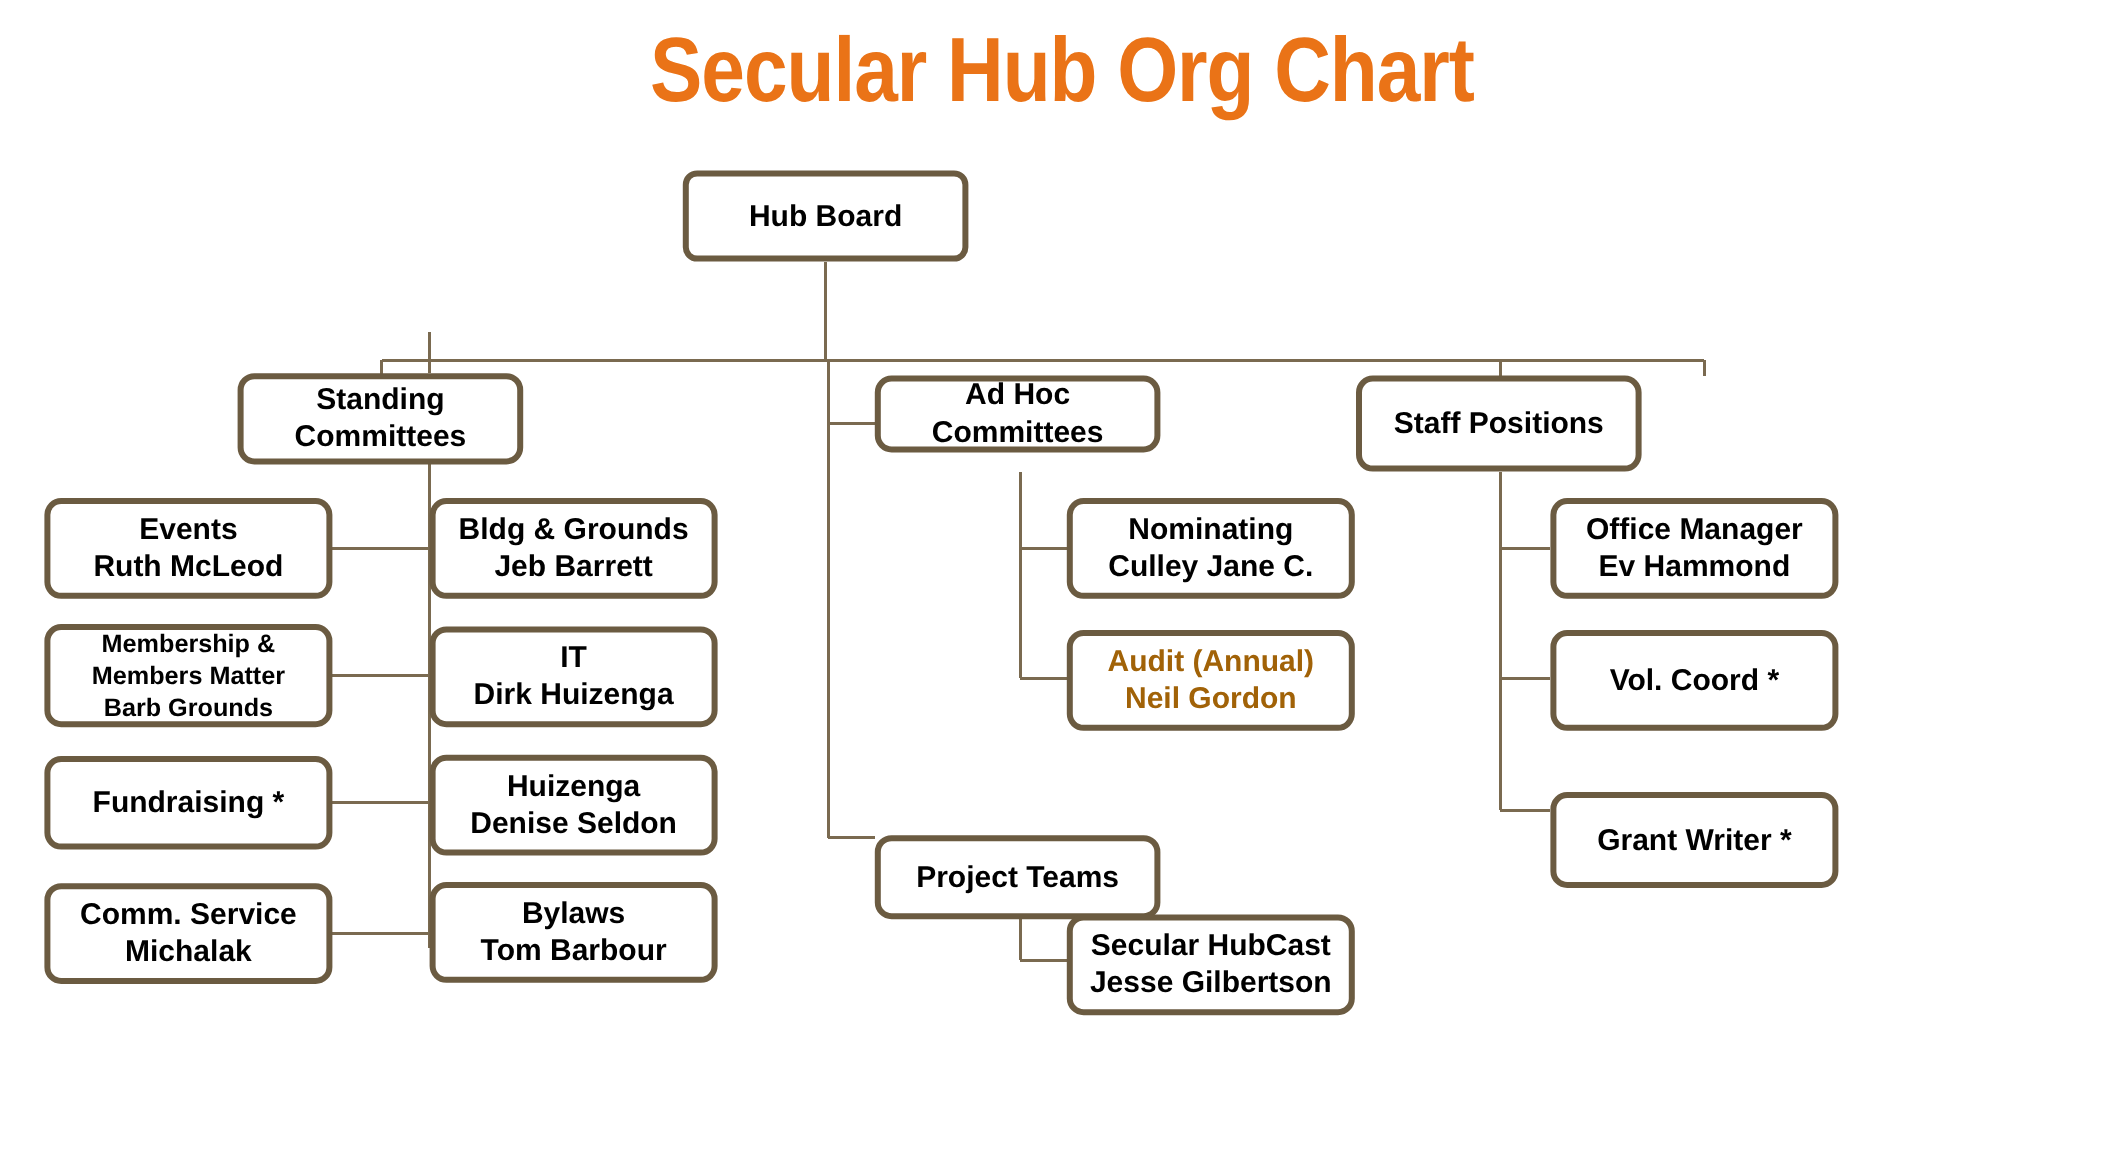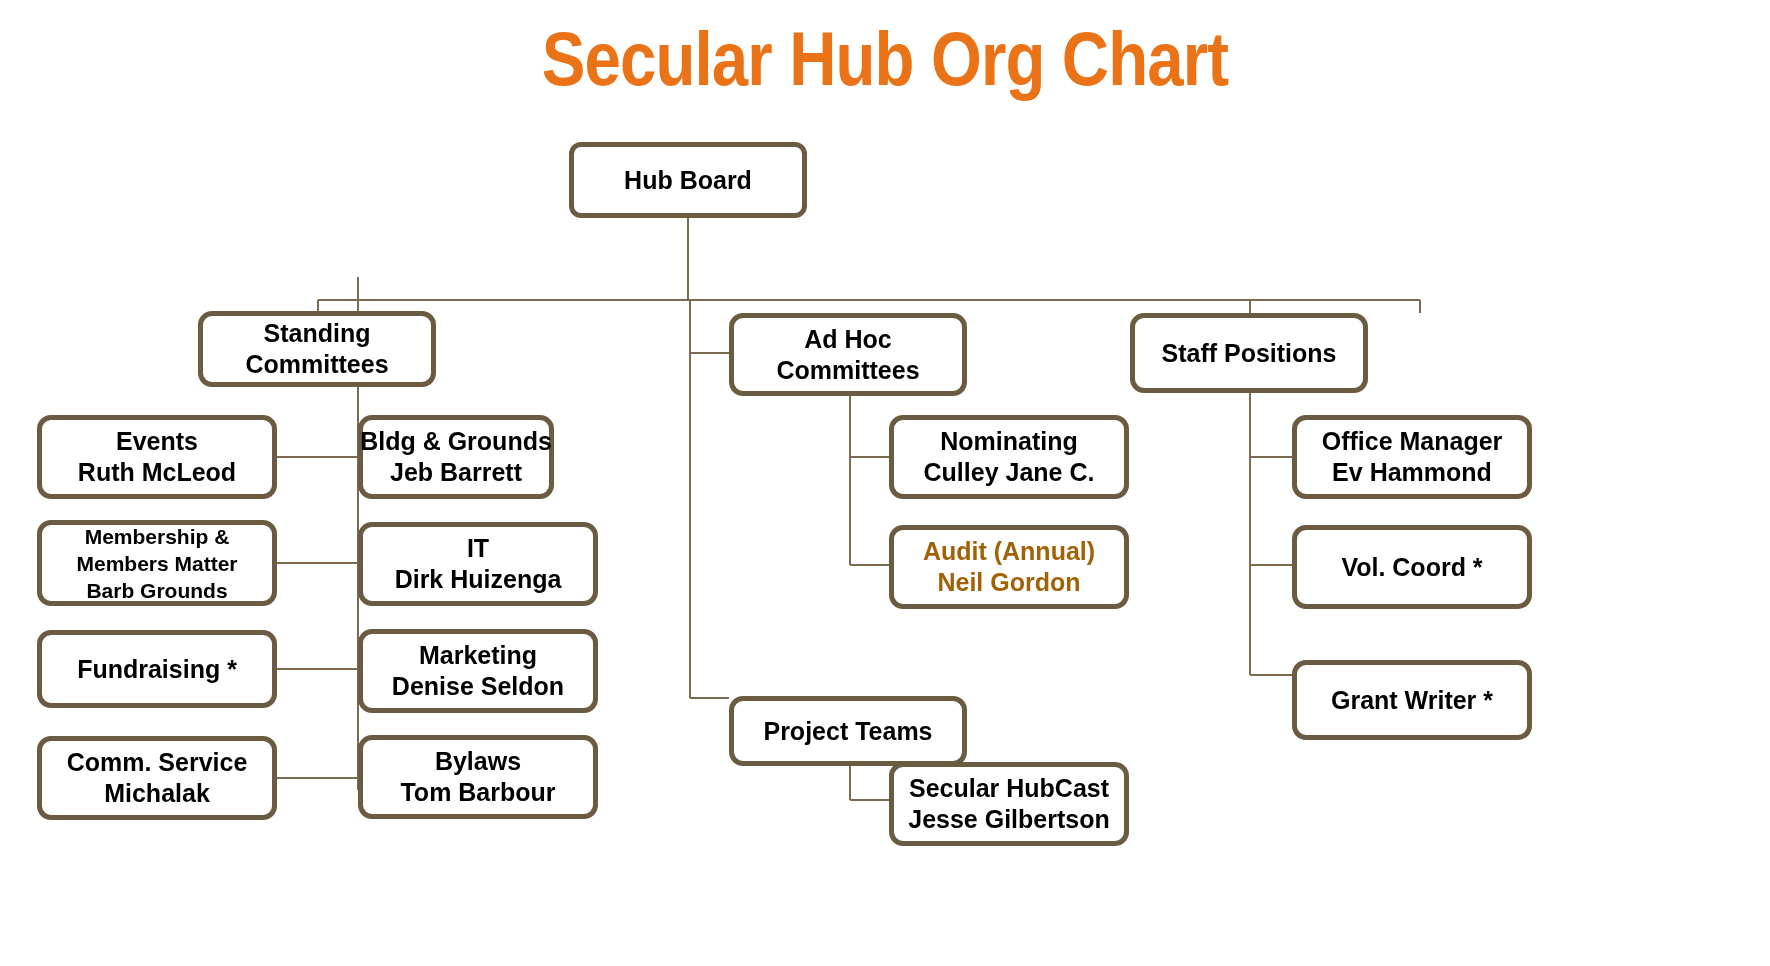--- a/index.html
+++ b/index.html
@@ -122,21 +122,21 @@
     </g>
   </svg>
 
   <div class="node root" id="n-hub-board" style="left: 569px; top: 142px; width: 238px; height: 76px; border-color: rgb(107, 91, 65); background: rgb(255, 255, 255); color: rgb(0, 0, 0);">
       <span class="ln">Hub Board</span>
     </div>
   <div class="node" id="n-standing" style="left: 198px; top: 311px; width: 238px; height: 76px; border-color: rgb(107, 91, 65); background: rgb(255, 255, 255); color: rgb(0, 0, 0);">
       <span class="ln">Standing</span>
       <span class="ln">Committees</span>
     </div>
-  <div class="node" id="n-adhoc" style="left: 729px; top: 313px; width: 238px; height: 83px; border-color: rgb(107, 91, 65); background: rgb(255, 255, 255); color: rgb(0, 0, 0);">
+  <div class="node" id="n-adhoc" style="left: 729px; top: 313px; width: 238px; height: 64px; border-color: rgb(107, 91, 65); background: rgb(255, 255, 255); color: rgb(0, 0, 0);">
       <span class="ln">Ad Hoc</span>
       <span class="ln">Committees</span>
     </div>
   <div class="node" id="n-staff" style="left: 1130px; top: 313px; width: 238px; height: 80px; border-color: rgb(107, 91, 65); background: rgb(255, 255, 255); color: rgb(0, 0, 0);">
       <span class="ln">Staff Positions</span>
     </div>
   <div class="node" id="n-project-teams" style="left: 729px; top: 664px; width: 238px; height: 70px; border-color: rgb(107, 91, 65); background: rgb(255, 255, 255); color: rgb(0, 0, 0); margin-top: 32px;">
       <span class="ln">Project Teams</span>
     </div>
 
@@ -150,30 +150,30 @@
       <span class="ln">Barb Grounds</span>
     </div>
   <div class="node" id="n-fundraising" style="left: 37px; top: 630px; width: 240px; height: 78px; border-color: rgb(107, 91, 65); background: rgb(255, 255, 255); color: rgb(0, 0, 0);">
       <span class="ln">Fundraising *</span>
     </div>
   <div class="node" id="n-comm-service" style="left: 37px; top: 736px; width: 240px; height: 84px; border-color: rgb(107, 91, 65); background: rgb(255, 255, 255); color: rgb(0, 0, 0);">
       <span class="ln">Comm. Service</span>
       <span class="ln">Michalak</span>
     </div>
 
-  <div class="node" id="n-bldg-grounds" style="left: 358px; top: 415px; width: 196px; height: 84px; border-color: rgb(107, 91, 65); background: rgb(255, 255, 255); color: rgb(0, 0, 0);">
+  <div class="node" id="n-bldg-grounds" style="left: 358px; top: 415px; width: 240px; height: 84px; border-color: rgb(107, 91, 65); background: rgb(255, 255, 255); color: rgb(0, 0, 0);">
       <span class="ln">Bldg &amp; Grounds</span>
       <span class="ln">Jeb Barrett</span>
     </div>
   <div class="node" id="n-it" style="left: 358px; top: 522px; width: 240px; height: 84px; border-color: rgb(107, 91, 65); background: rgb(255, 255, 255); color: rgb(0, 0, 0);">
       <span class="ln">IT</span>
       <span class="ln">Dirk Huizenga</span>
     </div>
   <div class="node" id="n-marketing" style="left: 358px; top: 629px; width: 240px; height: 84px; border-color: rgb(107, 91, 65); background: rgb(255, 255, 255); color: rgb(0, 0, 0);">
-      <span class="ln">Marketing</span>
+      <span class="ln">Huizenga</span>
       <span class="ln">Denise Seldon</span>
     </div>
   <div class="node" id="n-bylaws" style="left: 358px; top: 735px; width: 240px; height: 84px; border-color: rgb(107, 91, 65); background: rgb(255, 255, 255); color: rgb(0, 0, 0);">
       <span class="ln">Bylaws</span>
       <span class="ln">Tom Barbour</span>
     </div>
 
   <div class="node" id="n-nominating" style="left: 889px; top: 415px; width: 240px; height: 84px; border-color: rgb(107, 91, 65); background: rgb(255, 255, 255); color: rgb(0, 0, 0);">
       <span class="ln">Nominating</span>
       <span class="ln">Culley Jane C.</span>

